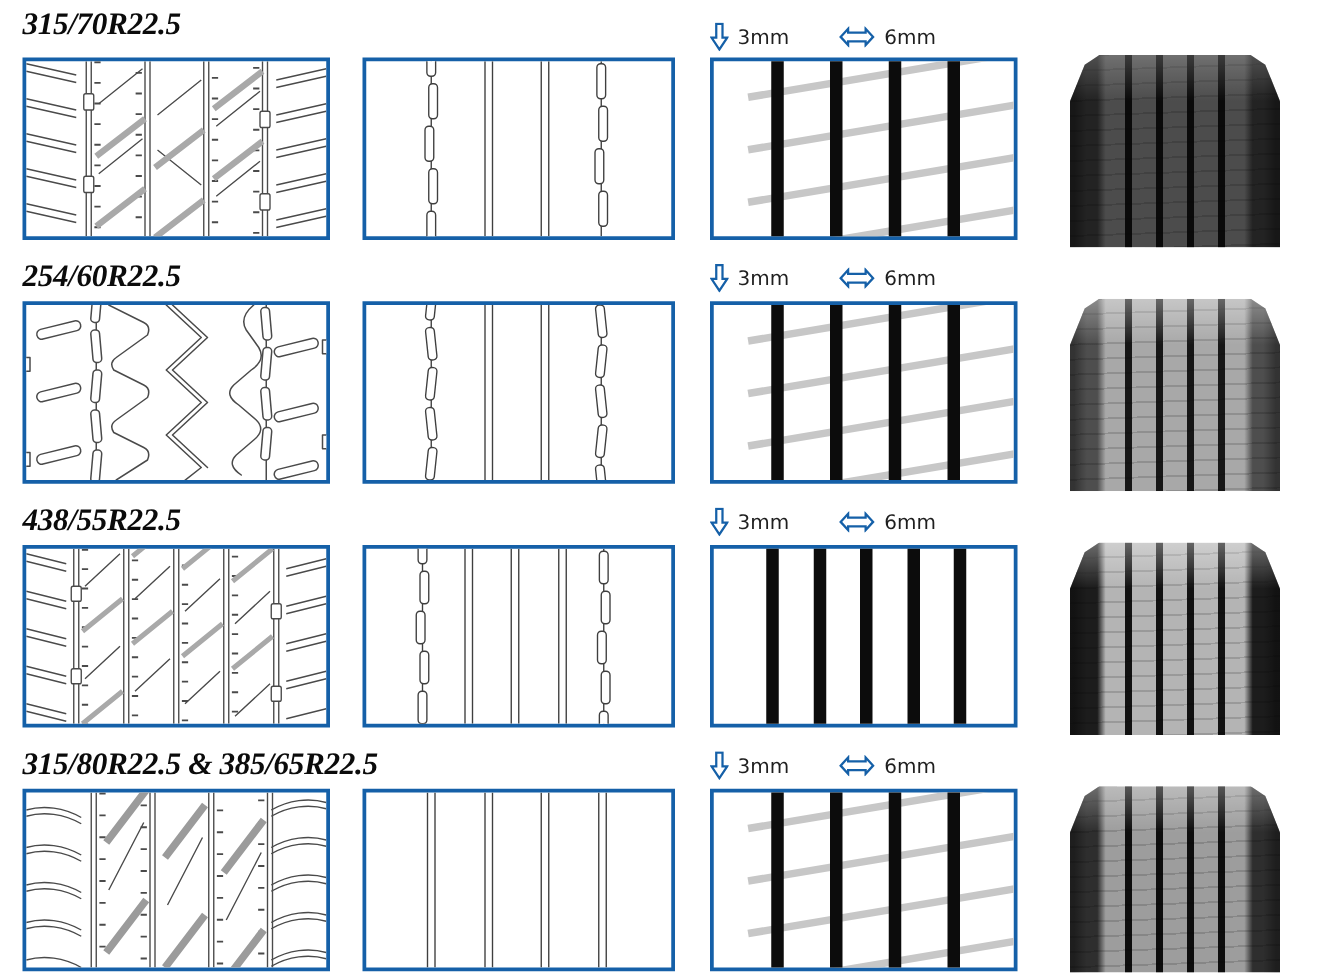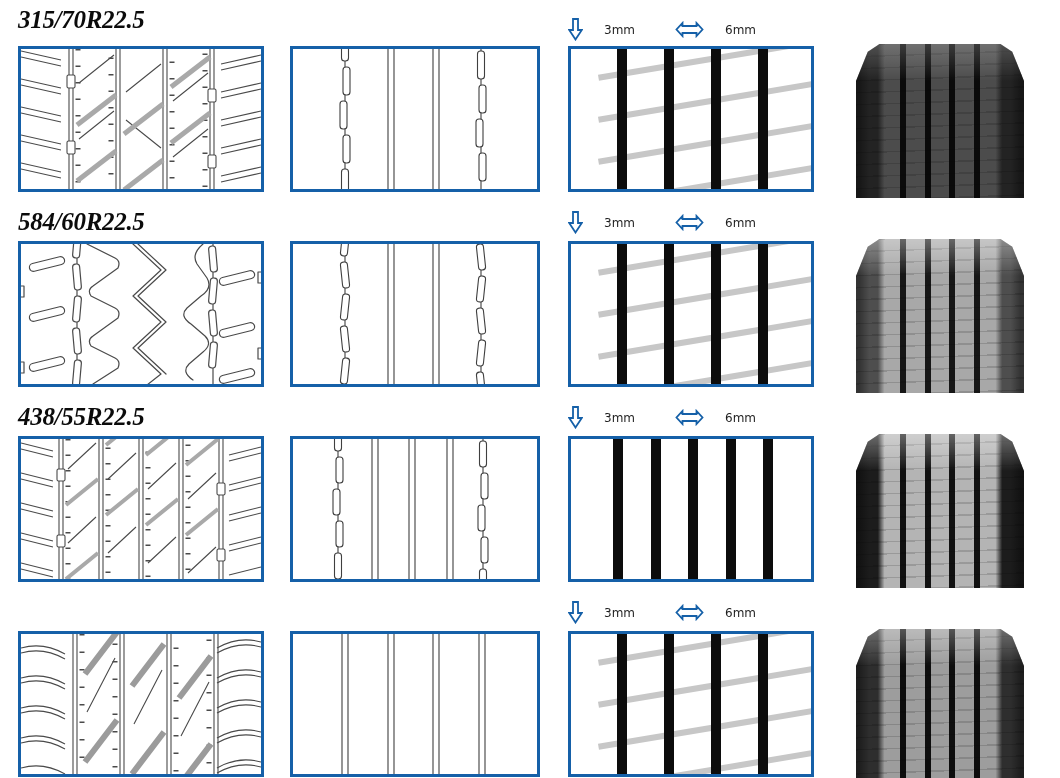--- a/index.html
+++ b/index.html
@@ -5,21 +5,21 @@
   html,body{margin:0;padding:0;background:#fff;}
   .page{position:relative;width:1060px;height:778px;background:#ffffff;overflow:hidden;
         font-family:"Liberation Sans",sans-serif;}
   .row{position:absolute;left:0;width:1060px;height:195px;}
   .size-heading{position:absolute;left:18px;top:13px;margin:0;font-family:Liberation Serif, serif;
         font-size:25px;font-weight:bold;font-style:italic;letter-spacing:-0.3px;color:#0b0b0b;white-space:nowrap;}
   .row0 .size-heading{top:6px;}
   .legend{position:absolute;left:568px;top:16px;display:flex;align-items:center;}
   .row0 .legend{top:18px;}
   .legend .ico{display:inline-flex;align-items:center;}
-  .legend .ltxt{font-family:"DejaVu Sans","Liberation Sans",sans-serif;font-size:12px;color:#1f1f1f;margin-left:21px;}
+  .legend .ltxt{font-family:"DejaVu Sans","Liberation Sans",sans-serif;font-size:16px;color:#1f1f1f;margin-left:7px;}
   .legend .gap{margin-left:40px;}
   .box{position:absolute;top:46px;height:146px;background:#fff;border:3px solid #1560a8;box-sizing:border-box;}
   .tread-box{left:18px;width:246px;}
   .sipe-box{left:290px;width:250px;}
   .regroove-box{left:568px;width:246px;overflow:hidden;}
   .box svg{display:block;width:100%;height:100%;}
   .bar{position:absolute;top:-2px;bottom:-2px;width:10px;background:#0c0c0c;}
   .diag{position:absolute;height:6px;width:216px;left:26px;background:#c7c7c7;transform:rotate(-9.5deg);}
   .diag.d1{top:8px;} .diag.d2{top:50px;} .diag.d3{top:92px;} .diag.d4{top:134px;}
   .tire{position:absolute;left:856px;top:44px;width:168px;height:154px;}
@@ -120,21 +120,21 @@
       <span class="bar" style="left:140px"></span>
       <span class="bar" style="left:187px"></span>
     </div>
 
     <div class="tire">
       <div class="tire-body" style="--rib:#4c4c4c;--shoulder:#232323;--groove:#0a0a0a;--hl:rgba(255,255,255,0.20)"></div>
     </div>
   </section>
 
   <section class="row" style="top:195px">
-    <h2 class="size-heading">584/60R22.5</h2>
+    <h2 class="size-heading">254/60R22.5</h2>
     <div class="legend">
       <span class="ico">
         <svg width="15" height="23" viewBox="0 0 15 23">
             <path d="M5 1 h5 v11 h3.8 L7.5 21.5 L1.2 12 H5 Z" fill="#fff" stroke="#1560a8" stroke-width="1.8"></path>
           </svg>
       </span>
       <span class="ltxt">3mm</span>
       <span class="ico gap">
         <svg width="29" height="17" viewBox="0 0 29 17">
             <path d="M7.5 5 V2 L1.5 8.5 L7.5 15 V12 H21.5 V15 L27.5 8.5 L21.5 2 V5 Z" fill="#fff" stroke="#1560a8" stroke-width="1.8"></path>
@@ -302,20 +302,21 @@
       <span class="bar" style="left:155px"></span>
       <span class="bar" style="left:192px"></span>
     </div>
 
     <div class="tire">
       <div class="tire-body" style="--rib:#b4b4b4;--shoulder:#1c1c1c;--groove:#111111;--hl:rgba(255,255,255,0.35)"></div>
     </div>
   </section>
 
   <section class="row" style="top:585px">
+    <h2 class="size-heading">315/80R22.5 &amp; 385/65R22.5</h2>
     <div class="legend">
       <span class="ico">
         <svg width="15" height="23" viewBox="0 0 15 23">
             <path d="M5 1 h5 v11 h3.8 L7.5 21.5 L1.2 12 H5 Z" fill="#fff" stroke="#1560a8" stroke-width="1.8"></path>
           </svg>
       </span>
       <span class="ltxt">3mm</span>
       <span class="ico gap">
         <svg width="29" height="17" viewBox="0 0 29 17">
             <path d="M7.5 5 V2 L1.5 8.5 L7.5 15 V12 H21.5 V15 L27.5 8.5 L21.5 2 V5 Z" fill="#fff" stroke="#1560a8" stroke-width="1.8"></path>

